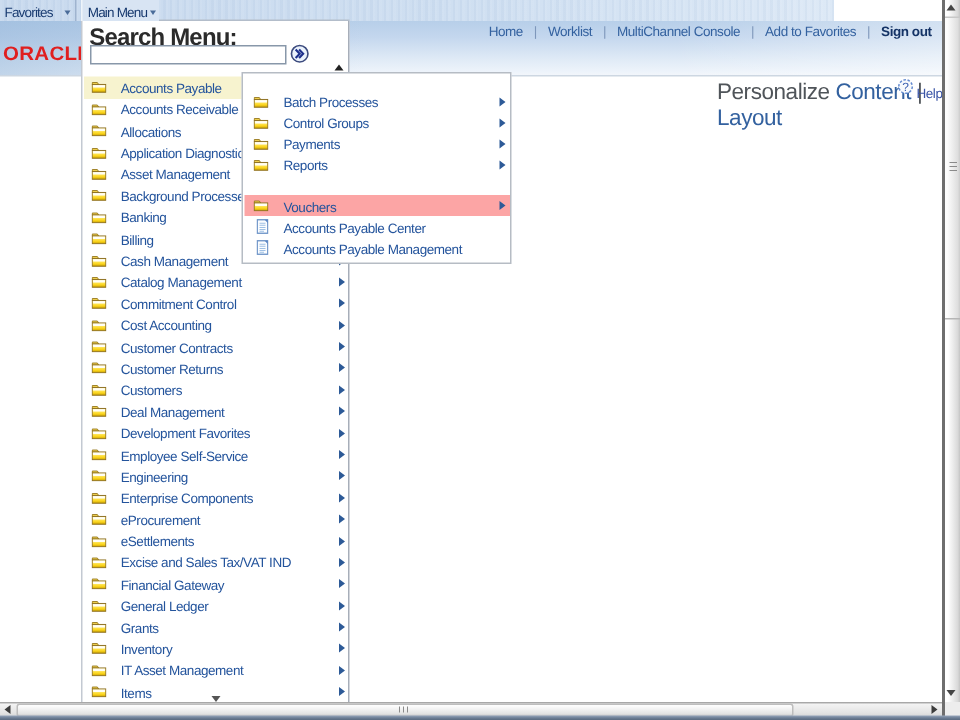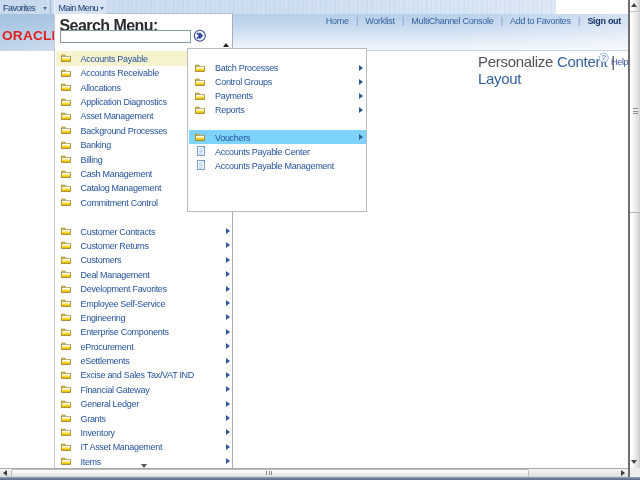--- a/index.html
+++ b/index.html
@@ -54,24 +54,24 @@
   border-top:4px solid #555; }
 .mrow { position:absolute; left:1px; width:177px; height:14.4px; }
 .mrow.hl { background:#f7f3cf; }
 .fi { position:absolute; left:5px; top:3px; }
 .mt { position:absolute; left:24.5px; top:2.5px; font-size:9px; color:#24549c;
   letter-spacing:-0.3px; white-space:nowrap; }
 .ar { position:absolute; left:170px; top:4px; width:0; height:0;
   border-top:3px solid transparent; border-bottom:3px solid transparent;
   border-left:4.5px solid #2d5a97; }
 
-#submenu { position:absolute; left:161px; top:48px; width:180px; height:164px;
-  background:#fff; border:1px solid #b6bcc4;margin-left:26px; }
+#submenu { position:absolute; left:161px; top:48px; width:180px; height:128px;
+  background:#fff; border:1px solid #b6bcc4; }
 .srow { position:absolute; left:1px; width:177px; height:13.9px; }
-.srow.shl { background:#7dd3fc; }
+.srow.shl { background:#fca5a5; }
 .fi2 { position:absolute; left:6px; top:3px; }
 .di { position:absolute; left:7.5px; top:2px; }
 .st { position:absolute; left:26px; top:2.5px; font-size:9px; color:#24549c;
   letter-spacing:-0.3px; white-space:nowrap; }
 .ar2 { position:absolute; left:170px; top:4px; width:0; height:0;
   border-top:3px solid transparent; border-bottom:3px solid transparent;
   border-left:4.5px solid #2d5a97; }
 
 #vsb { position:absolute; left:628px; top:0; width:12px; height:478px;
   background:linear-gradient(to right,#ffffff 20%,#d9d9d9 85%,#c4c4c4 100%);
@@ -225,20 +225,27 @@
       <span class="mt">Catalog Management</span>
       <i class="ar"></i>
     </div>
 <div class="mrow" style="top:181.3px">
       <svg class="fi" width="10" height="8">
         <use href="#fold"></use>
       </svg>
       <span class="mt">Commitment Control</span>
       <i class="ar"></i>
     </div>
+<div class="mrow" style="top:195.6px">
+      <svg class="fi" width="10" height="8">
+        <use href="#fold"></use>
+      </svg>
+      <span class="mt">Cost Accounting</span>
+      <i class="ar"></i>
+    </div>
 <div class="mrow" style="top:210.0px">
       <svg class="fi" width="10" height="8">
         <use href="#fold"></use>
       </svg>
       <span class="mt">Customer Contracts</span>
       <i class="ar"></i>
     </div>
 <div class="mrow" style="top:224.4px">
       <svg class="fi" width="10" height="8">
         <use href="#fold"></use>

